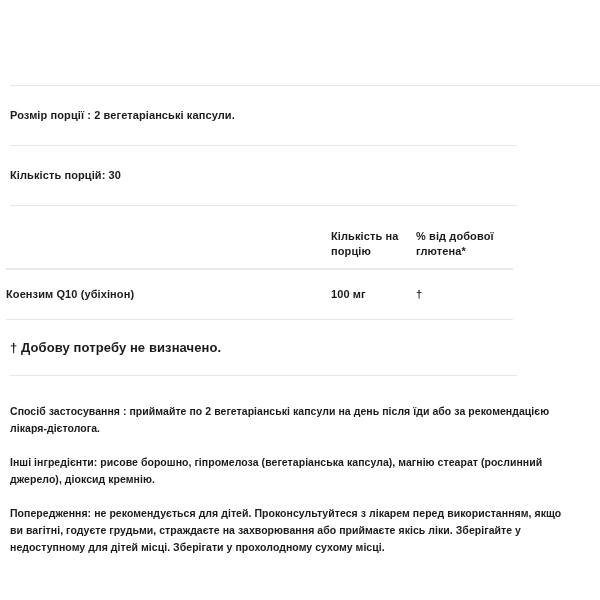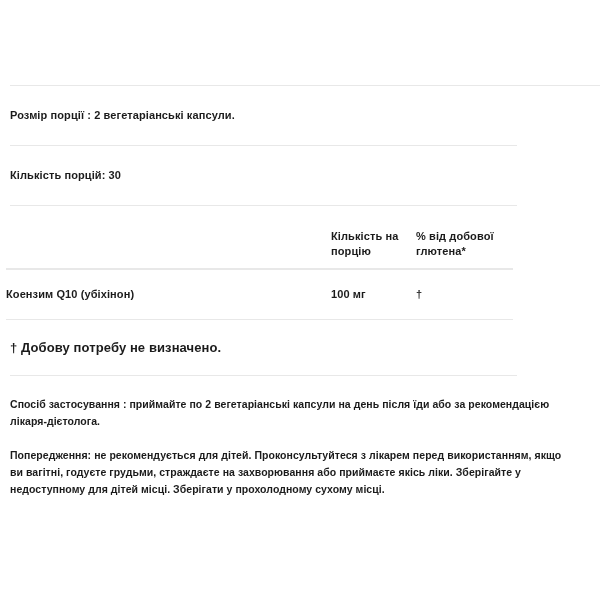--- a/index.html
+++ b/index.html
@@ -113,21 +113,21 @@
     padding-left: 10px;
     padding-top: 19px;
     width: 575px;
     box-sizing: border-box;
   }
   .para {
     font-size: 10.5px;
     font-weight: 700;
     line-height: 17px;
     color: #1b1b1b;
-    margin: 1px 0 17px 0;
+    margin: 8px 0 17px 0;
     letter-spacing: .05px;
   }
   .para:last-child { margin-bottom: 0; }
 </style>
 </head>
 <body>
 
 <div class="panel">
 
   <div style="height:85px"></div>
@@ -178,16 +178,17 @@
           </td>
       </tr>
     </tbody>
   </table>
 
   <div class="footnote">† Добову потребу не визначено.</div>
   <hr class="rule rule-short">
 
   <div class="paragraphs">
     <p class="para">Спосіб застосування : приймайте по 2 вегетаріанські капсули на день після їди або за рекомендацією лікаря-дієтолога.</p>
+    <p class="para">Інші інгредієнти: рисове борошно, гіпромелоза (вегетаріанська капсула), магнію стеарат (рослинний джерело), діоксид кремнію.</p>
     <p class="para">Попередження: не рекомендується для дітей. Проконсультуйтеся з лікарем перед використанням, якщо ви вагітні, годуєте грудьми, страждаєте на захворювання або приймаєте якісь ліки. Зберігайте у недоступному для дітей місці. Зберігати у прохолодному сухому місці.</p>
   </div>
 
 </div>
 
 </body></html>

